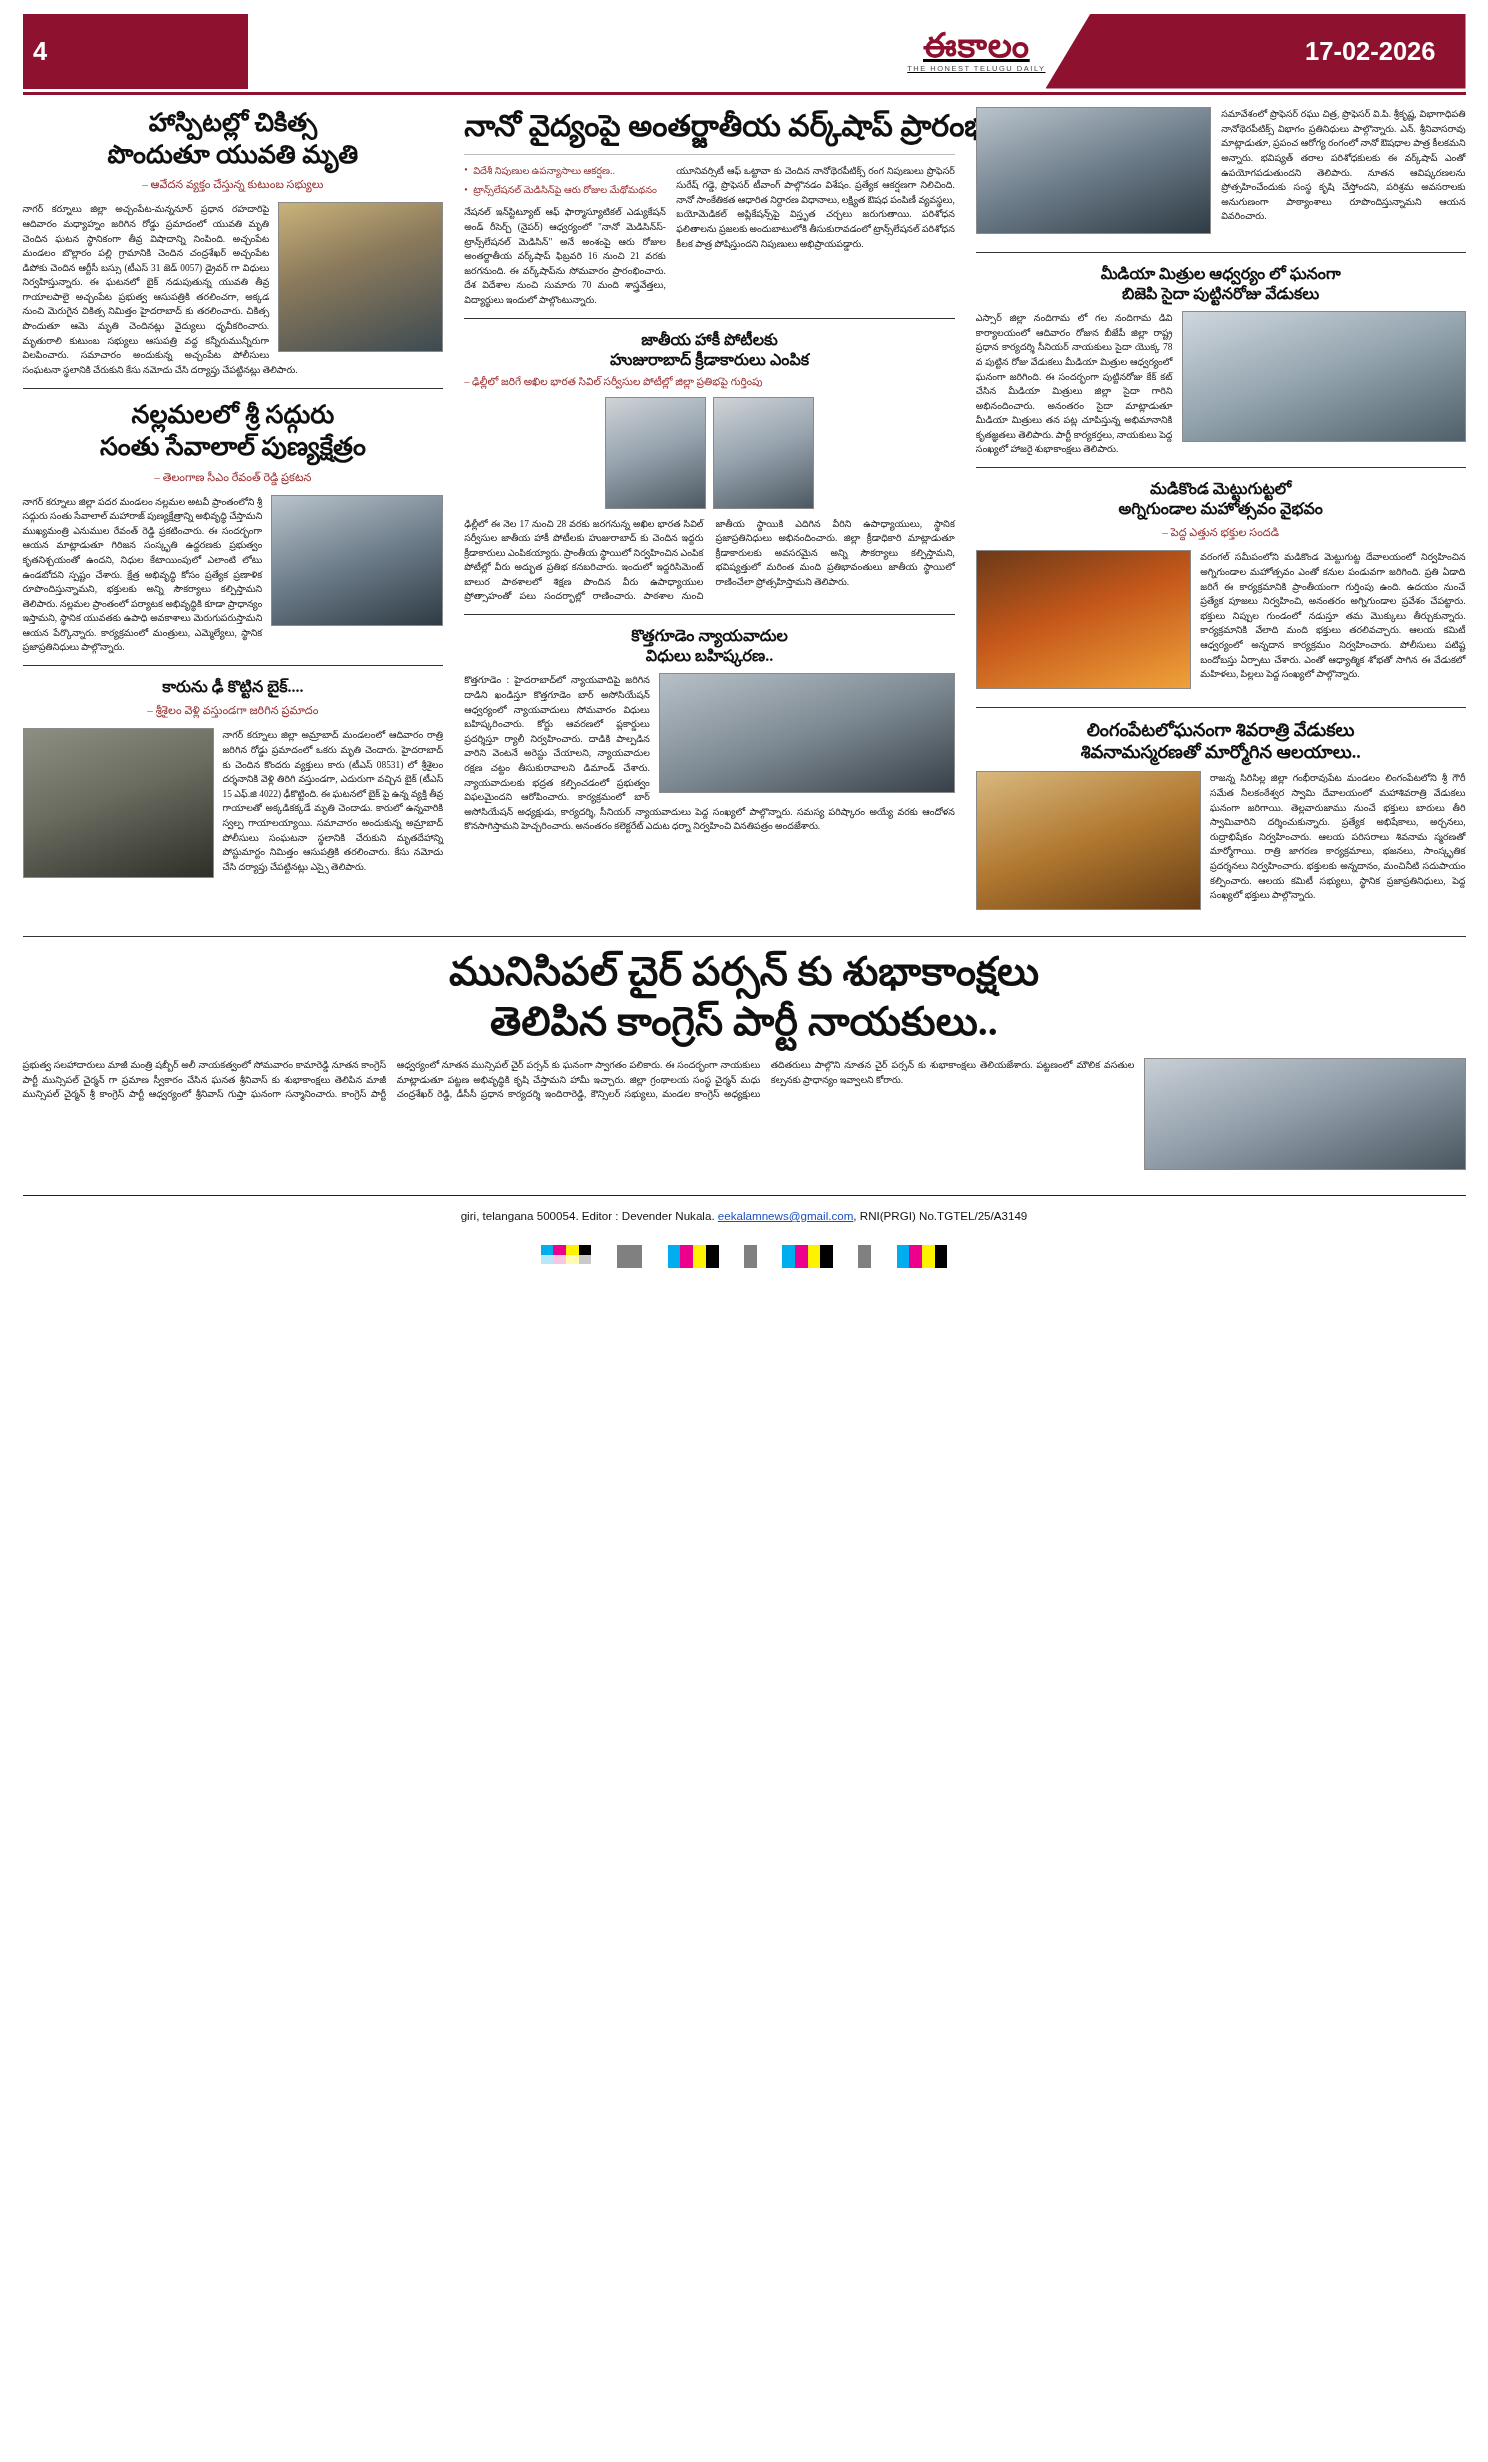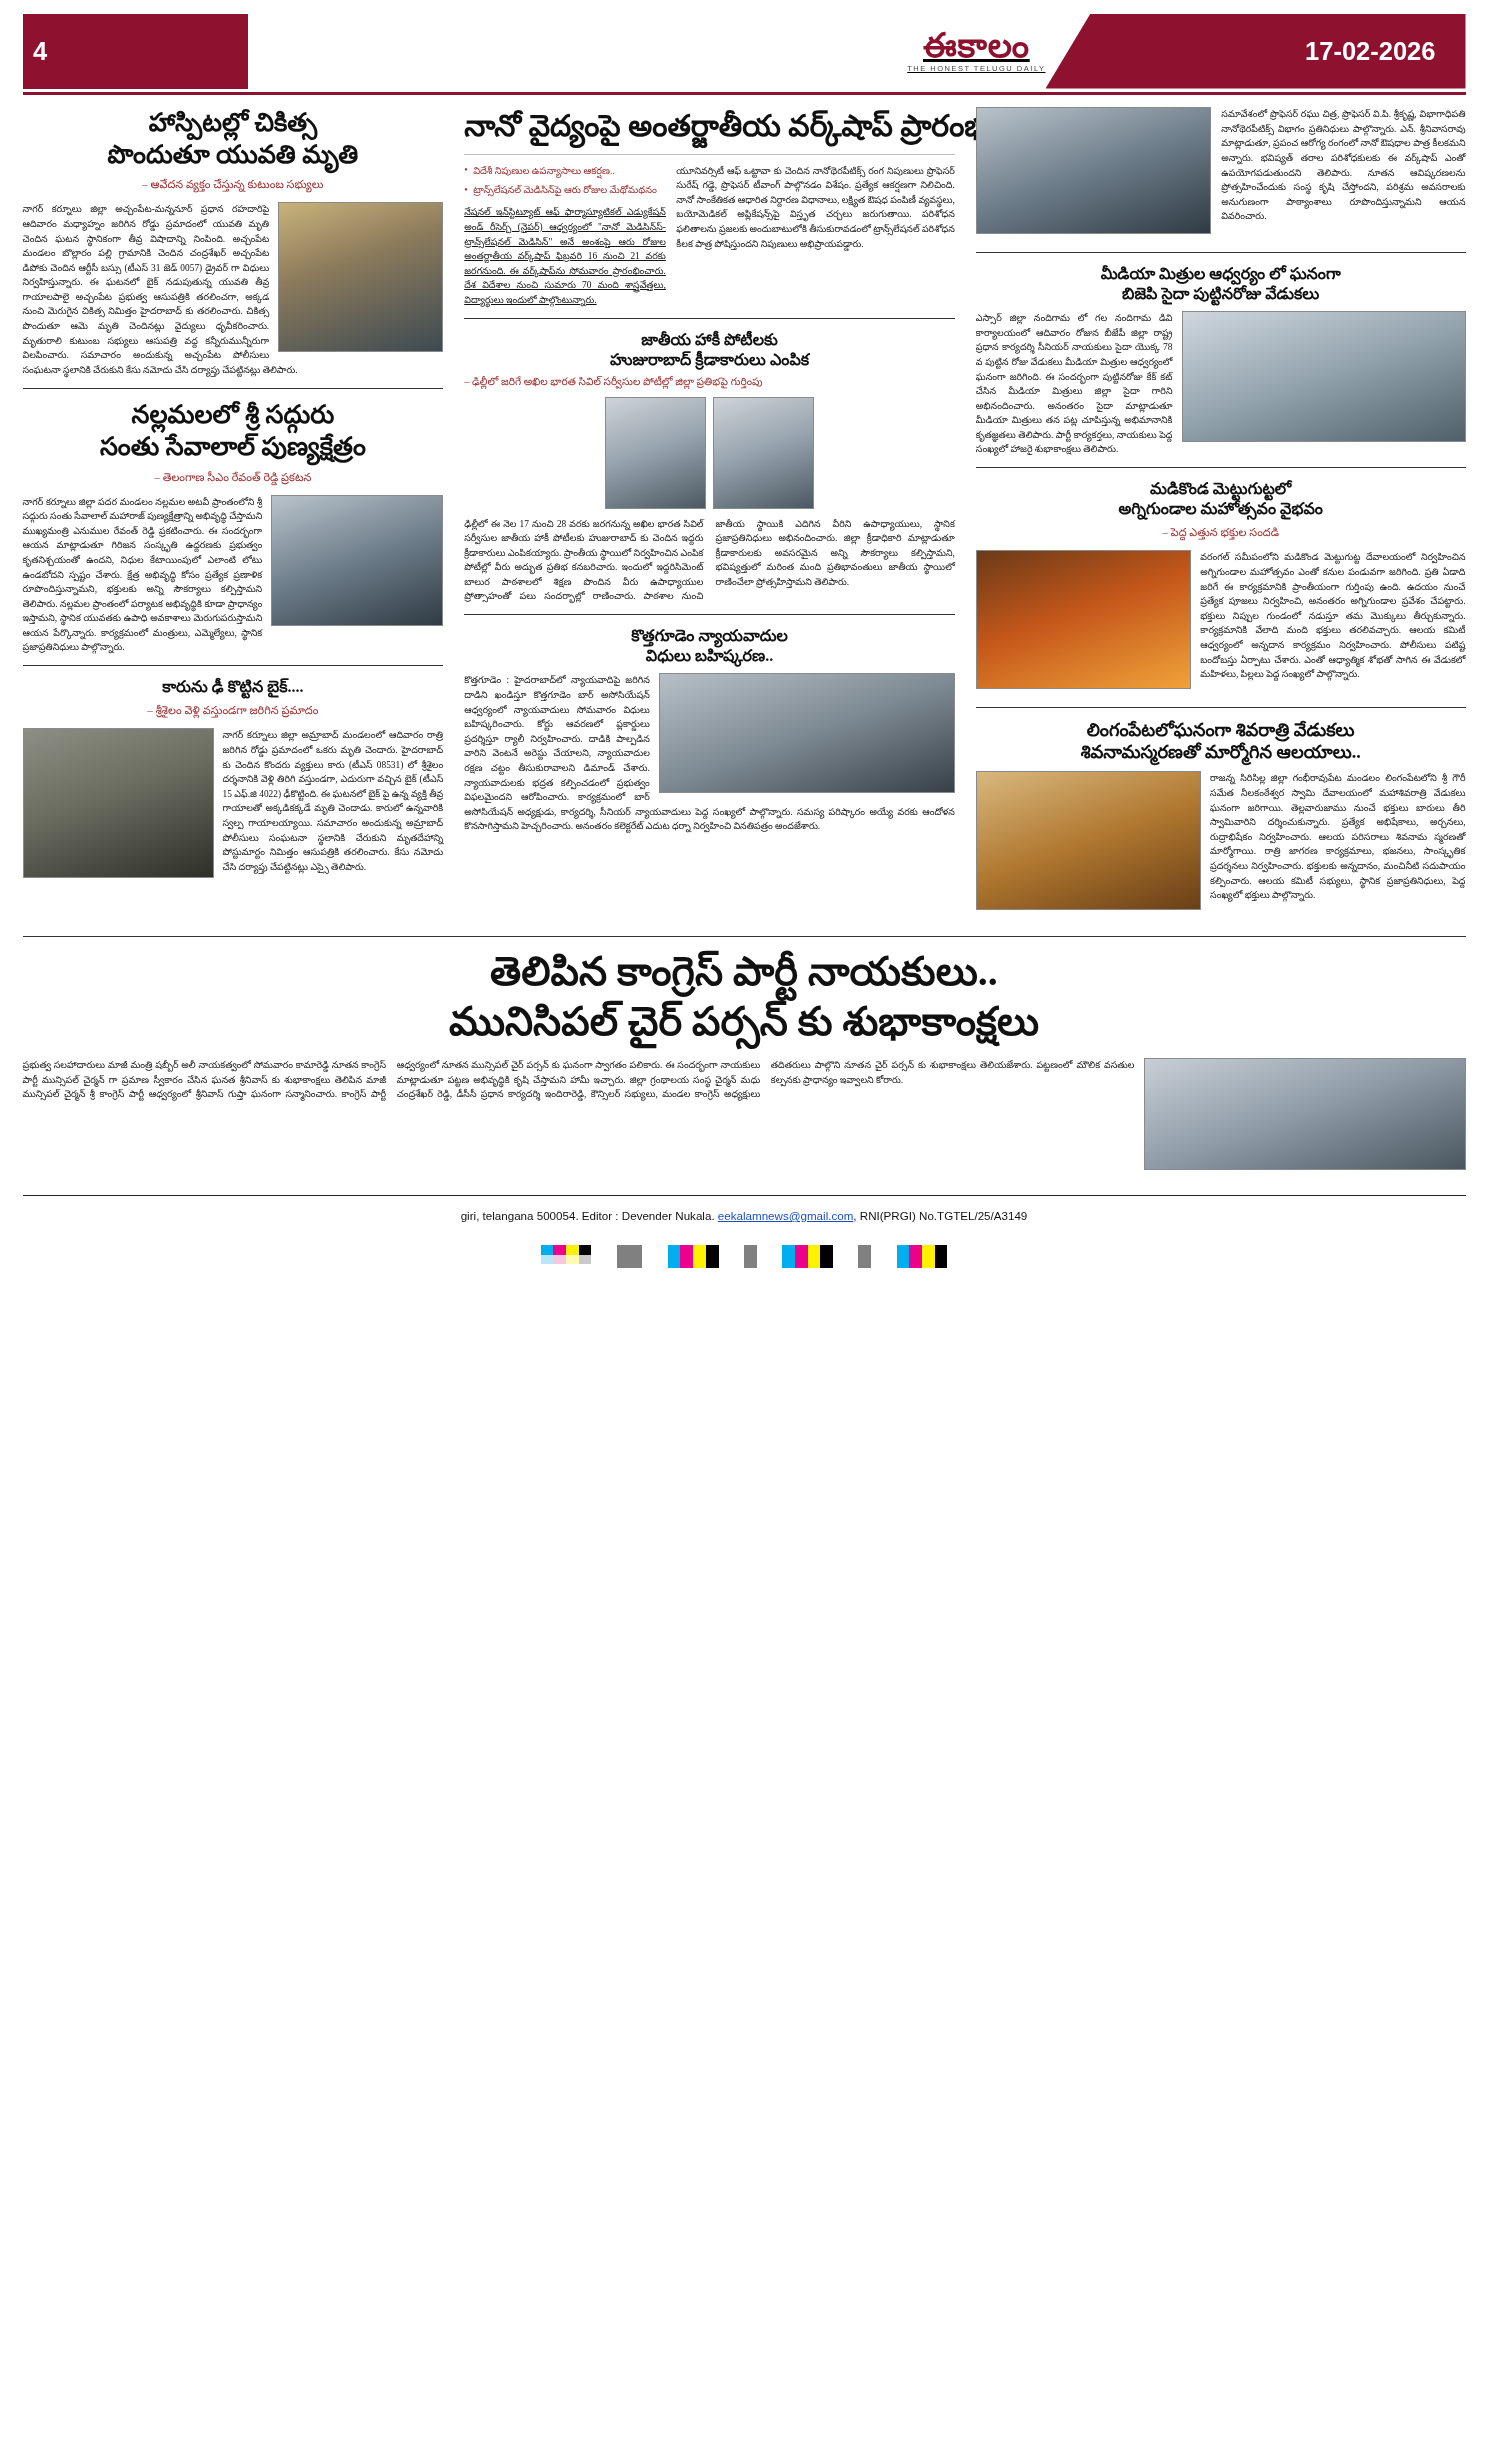--- a/index.html
+++ b/index.html
@@ -254,21 +254,21 @@
 
       <div class="section-block">
         <div class="hl hl-xl" style="white-space:nowrap;">నానో వైద్యంపై అంతర్జాతీయ వర్క్‌షాప్ ప్రారంభం</div>
         <hr class="hr-light">
         <div class="twocol-flex" style="margin-top:4.5px;">
           <div style="width:42%;">
             <div class="bullets">
               <div>విదేశీ నిపుణుల ఉపన్యాసాలు ఆకర్షణ..</div>
               <div>ట్రాన్స్‌లేషనల్ మెడిసిన్‌పై ఆరు రోజుల మేథోమథనం</div>
             </div>
-            <div class="body-text" style="margin-top:7.5px;text-decoration:underline;">నేషనల్ ఇన్‌స్టిట్యూట్ ఆఫ్ ఫార్మాస్యూటికల్ ఎడ్యుకేషన్ అండ్ రీసెర్చ్ (నైపర్) ఆధ్వర్యంలో "నానో మెడిసిన్‌స్-ట్రాన్స్‌లేషనల్ మెడిసిన్" అనే అంశంపై ఆరు రోజుల అంతర్జాతీయ వర్క్‌షాప్ ఫిబ్రవరి 16 నుంచి 21 వరకు జరగనుంది. ఈ వర్క్‌షాప్‌ను సోమవారం ప్రారంభించారు. దేశ విదేశాల నుంచి సుమారు 70 మంది శాస్త్రవేత్తలు, విద్యార్థులు ఇందులో పాల్గొంటున్నారు.</div>
+            <div class="body-text" style="margin-top:7.5px;">నేషనల్ ఇన్‌స్టిట్యూట్ ఆఫ్ ఫార్మాస్యూటికల్ ఎడ్యుకేషన్ అండ్ రీసెర్చ్ (నైపర్) ఆధ్వర్యంలో "నానో మెడిసిన్‌స్-ట్రాన్స్‌లేషనల్ మెడిసిన్" అనే అంశంపై ఆరు రోజుల అంతర్జాతీయ వర్క్‌షాప్ ఫిబ్రవరి 16 నుంచి 21 వరకు జరగనుంది. ఈ వర్క్‌షాప్‌ను సోమవారం ప్రారంభించారు. దేశ విదేశాల నుంచి సుమారు 70 మంది శాస్త్రవేత్తలు, విద్యార్థులు ఇందులో పాల్గొంటున్నారు.</div>
           </div>
           <div style="width:58%;">
             <div class="body-text">యూనివర్సిటీ ఆఫ్ ఒట్టావా కు చెందిన నానోథెరపీటిక్స్ రంగ నిపుణులు ప్రొఫెసర్ సురేష్ గడ్డె, ప్రొఫెసర్ టీవాంగ్ పాల్గొనడం విశేషం. ప్రత్యేక ఆకర్షణగా నిలిచింది. నానో సాంకేతికత ఆధారిత నిర్దారణ విధానాలు, లక్ష్యిత ఔషధ పంపిణీ వ్యవస్థలు, బయోమెడికల్ అప్లికేషన్స్‌పై విస్తృత చర్చలు జరుగుతాయి. పరిశోధన ఫలితాలను ప్రజలకు అందుబాటులోకి తీసుకురావడంలో ట్రాన్స్‌లేషనల్ పరిశోధన కీలక పాత్ర పోషిస్తుందని నిపుణులు అభిప్రాయపడ్డారు.</div>
           </div>
         </div>
       </div>
 
       <hr class="hr-dark">
 
       <div class="section-block clearfix">
@@ -326,22 +326,22 @@
         <div class="hl" style="font-size:18px;">శివనామస్మరణతో మార్మోగిన ఆలయాలు..</div>
         <div class="photo temple figure-float-left" style="width:46%;height:139px;margin-top:7.5px;"></div>
         <div class="body-text" style="margin-top:7.5px;">రాజన్న సిరిసిల్ల జిల్లా గంభీరావుపేట మండలం లింగంపేటలోని శ్రీ గౌరీ సమేత నీలకంఠేశ్వర స్వామి దేవాలయంలో మహాశివరాత్రి వేడుకలు ఘనంగా జరిగాయి. తెల్లవారుజాము నుంచే భక్తులు బారులు తీరి స్వామివారిని దర్శించుకున్నారు. ప్రత్యేక అభిషేకాలు, అర్చనలు, రుద్రాభిషేకం నిర్వహించారు. ఆలయ పరిసరాలు శివనామ స్మరణతో మార్మోగాయి. రాత్రి జాగరణ కార్యక్రమాలు, భజనలు, సాంస్కృతిక ప్రదర్శనలు నిర్వహించారు. భక్తులకు అన్నదానం, మంచినీటి సదుపాయం కల్పించారు. ఆలయ కమిటీ సభ్యులు, స్థానిక ప్రజాప్రతినిధులు, పెద్ద సంఖ్యలో భక్తులు పాల్గొన్నారు.</div>
       </div>
 
     </div>
   </div>
 
   <hr class="hr-dark">
   <div class="section-block clearfix">
+    <div class="hl hl-xxl">మునిసిపల్ చైర్ పర్సన్ కు శుభాకాంక్షలు</div>
     <div class="hl hl-xxl">తెలిపిన కాంగ్రెస్ పార్టీ నాయకులు..</div>
-    <div class="hl hl-xxl">మునిసిపల్ చైర్ పర్సన్ కు శుభాకాంక్షలు</div>
     <div class="photo wish figure-float-right" style="width:322px;height:112px;margin-top:10.5px;"></div>
     <div class="body-text cols3" style="margin-top:10.5px;">ప్రభుత్వ సలహాదారులు మాజీ మంత్రి షబ్బీర్ అలీ నాయకత్వంలో సోమవారం కామారెడ్డి నూతన కాంగ్రెస్ పార్టీ మున్సిపల్ చైర్మన్ గా ప్రమాణ స్వీకారం చేసిన ఘనత శ్రీనివాస్ కు శుభాకాంక్షలు తెలిపిన మాజీ మున్సిపల్ చైర్మన్ శ్రీ కాంగ్రెస్ పార్టీ ఆధ్వర్యంలో శ్రీనివాస్ గుప్తా ఘనంగా సన్మానించారు. కాంగ్రెస్ పార్టీ ఆధ్వర్యంలో నూతన మున్సిపల్ చైర్ పర్సన్ కు ఘనంగా స్వాగతం పలికారు. ఈ సందర్భంగా నాయకులు మాట్లాడుతూ పట్టణ అభివృద్ధికి కృషి చేస్తామని హామీ ఇచ్చారు. జిల్లా గ్రంథాలయ సంస్థ చైర్మన్ మధు చంద్రశేఖర్ రెడ్డి, డీసీసీ ప్రధాన కార్యదర్శి ఇందిరారెడ్డి, కౌన్సిలర్ సభ్యులు, మండల కాంగ్రెస్ అధ్యక్షులు తదితరులు పాల్గొని నూతన చైర్ పర్సన్ కు శుభాకాంక్షలు తెలియజేశారు. పట్టణంలో మౌలిక వసతుల కల్పనకు ప్రాధాన్యం ఇవ్వాలని కోరారు.</div>
   </div>
 
   <div class="footer">
     <div>
       <span>giri, telangana 500054. Editor : Devender Nukala. </span><a href="#">eekalamnews@gmail.com</a><span>, RNI(PRGI) No.TGTEL/25/A3149</span>
     </div>
   </div>
 

